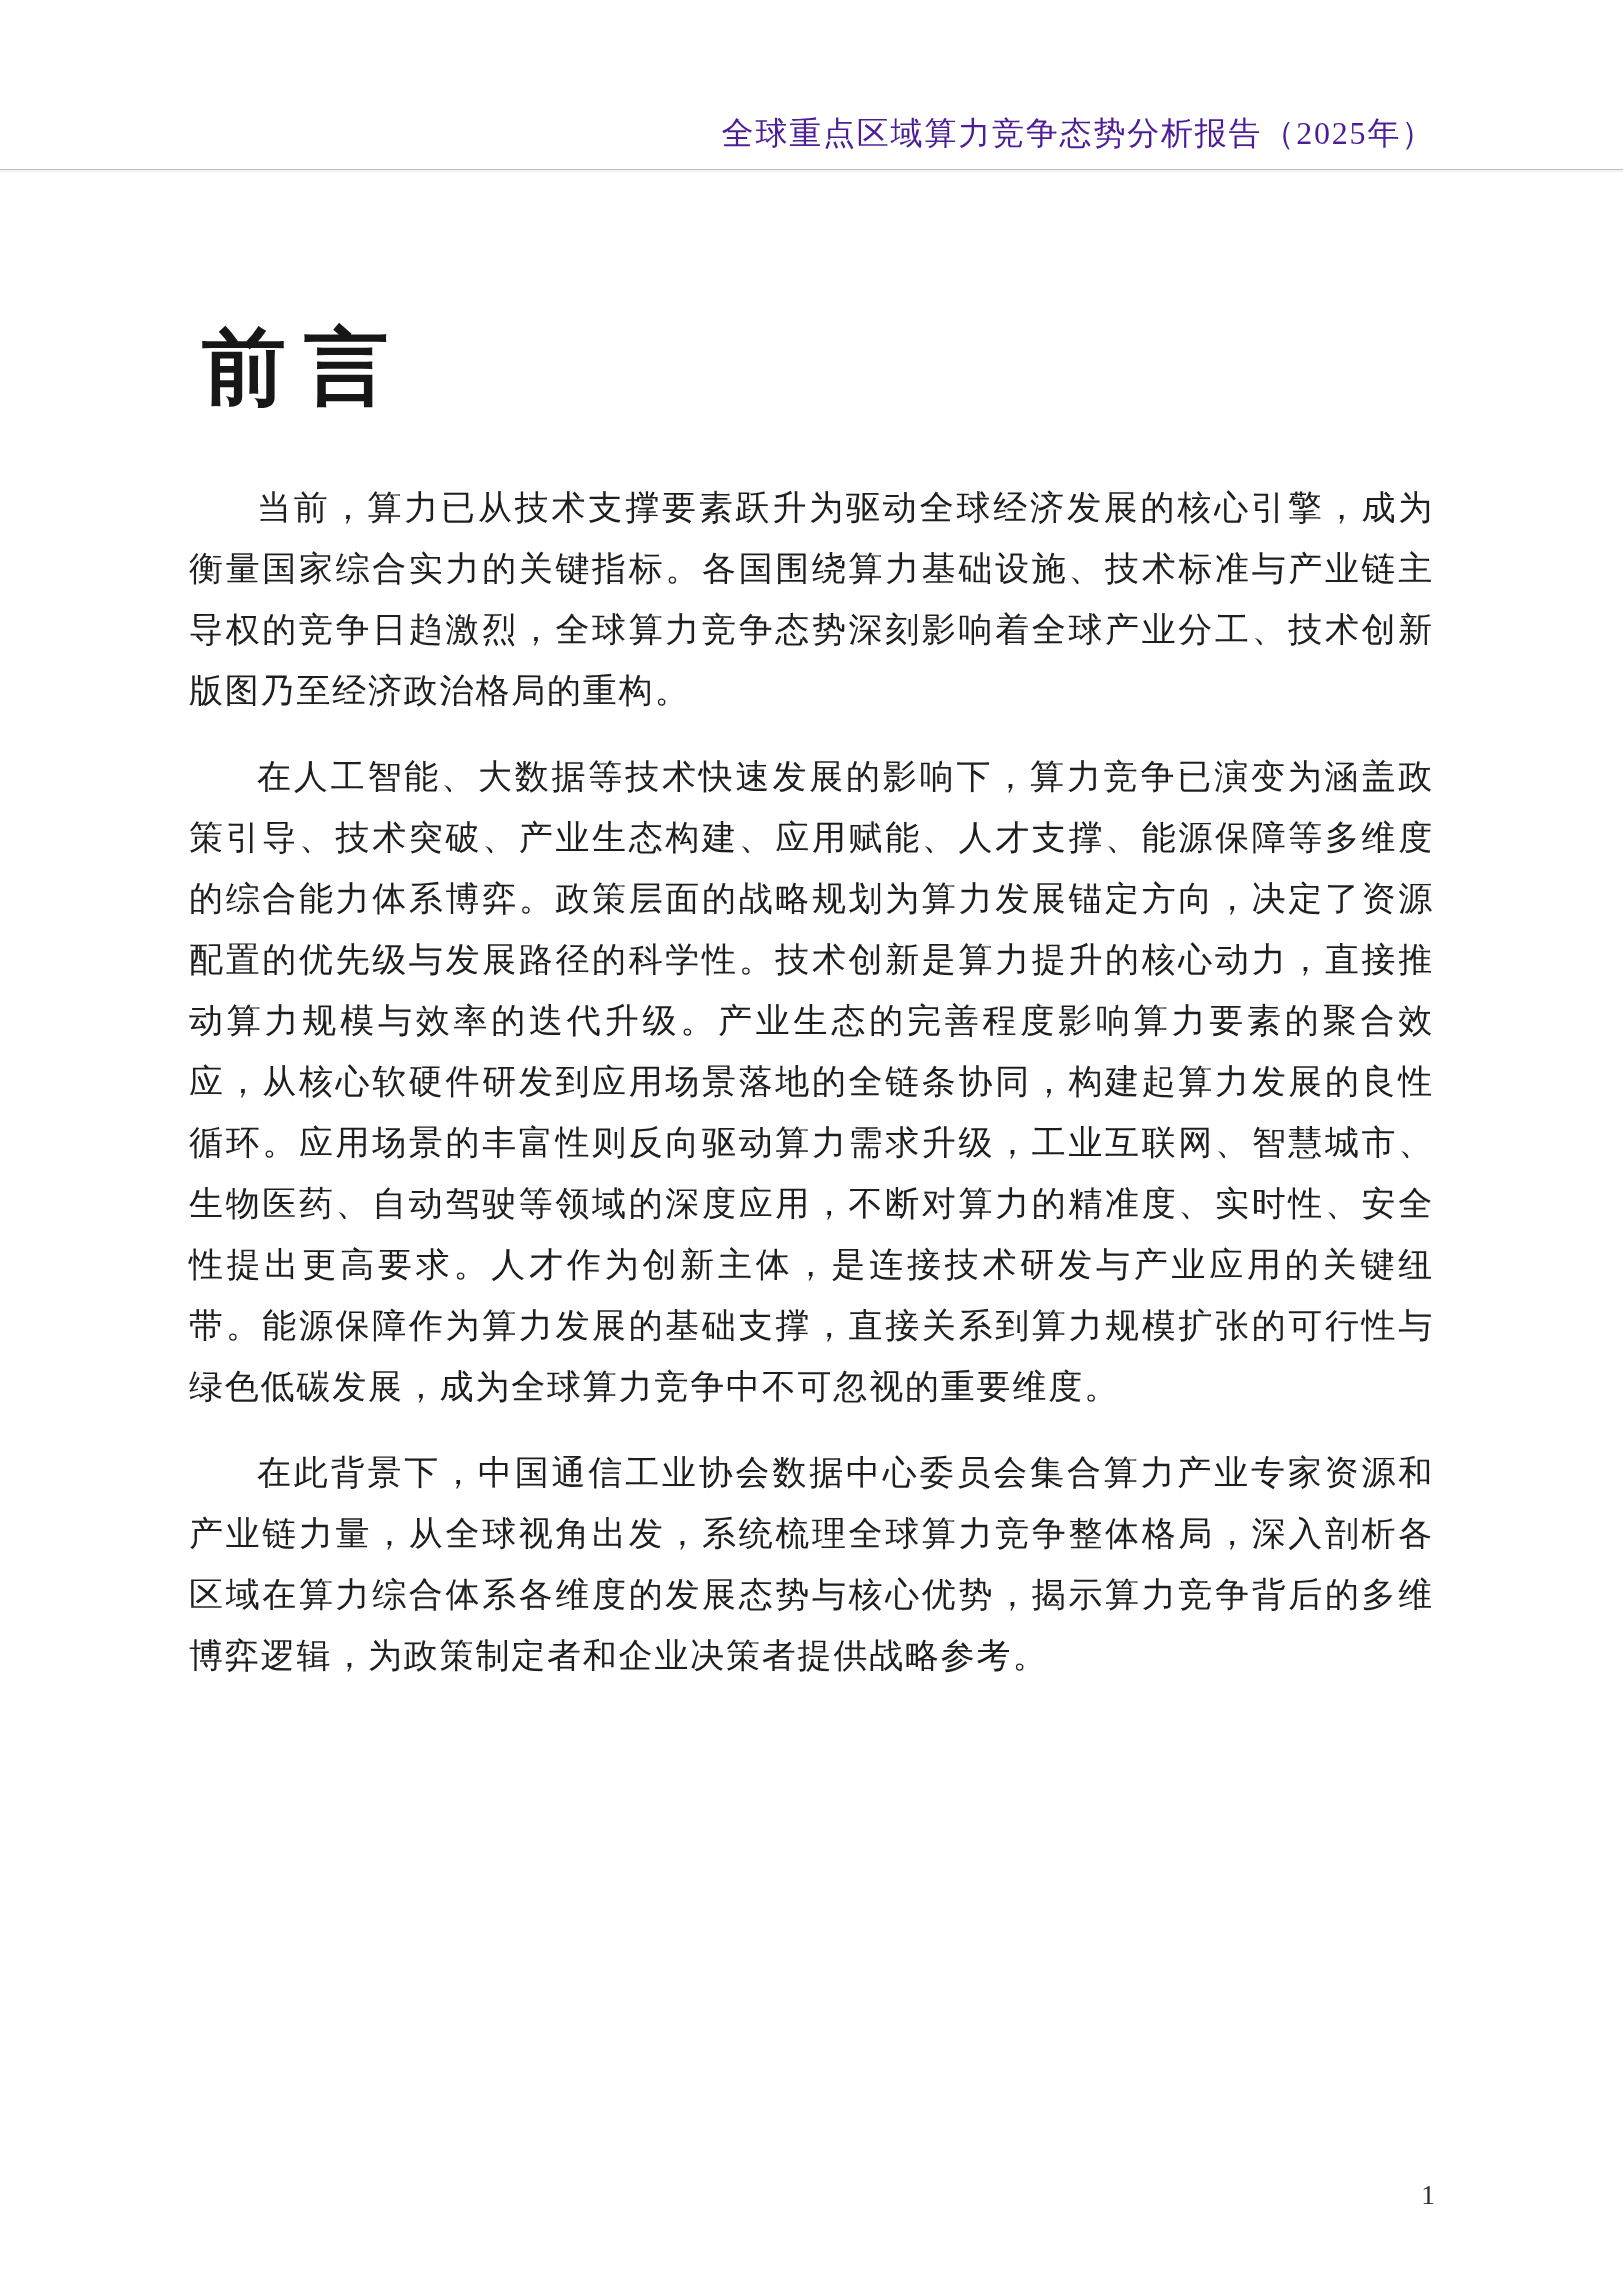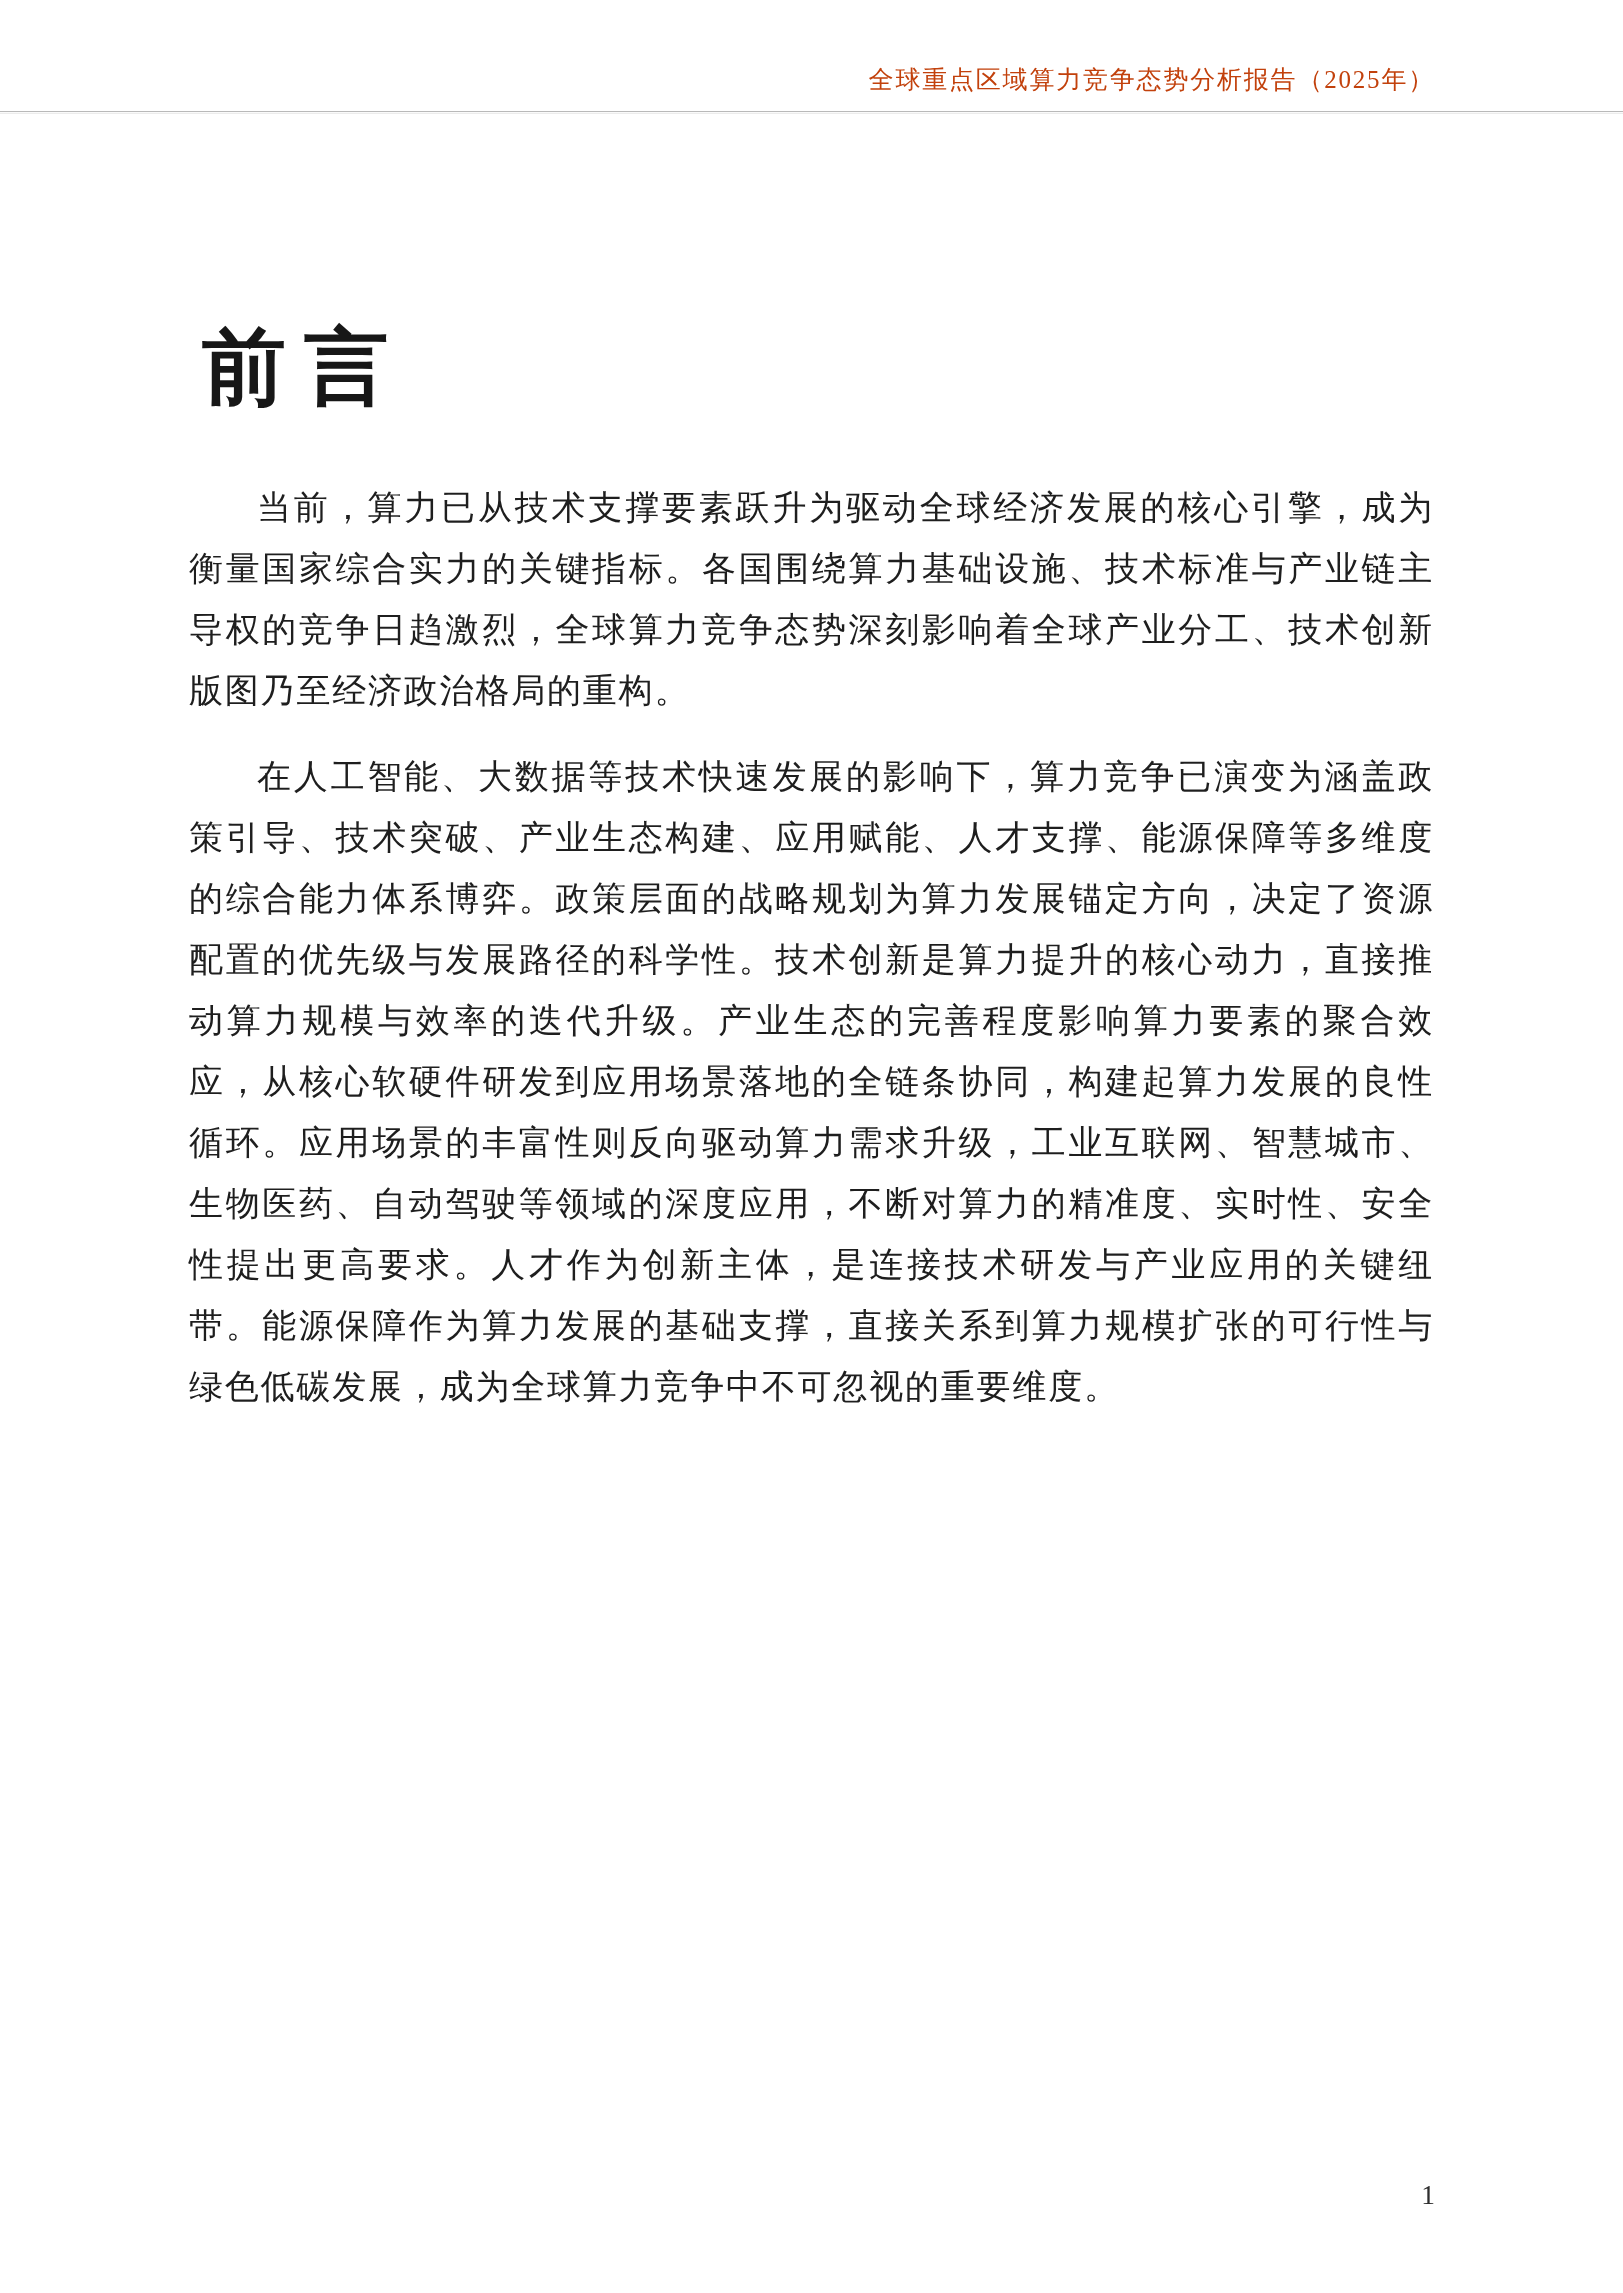--- a/index.html
+++ b/index.html
@@ -20,24 +20,24 @@
   
   .header {
     position: absolute;
     top: 0;
     left: 0;
     right: 0;
   }
   .header-title {
     text-align: right;
     padding-right: 189px;
-    padding-top: 65px;
-    font-size: 25px;
+    padding-top: 114px;
+    font-size: 32px;
     letter-spacing: 1.8px;
-    color: #c2410c;
+    color: #4c1d95;
     line-height: 1.2;
   }
   .header-rule {
     margin-top: 16.4px;
     width: 100%;
     height: 0;
     border-bottom: 1.8px solid #b9b9b9;
     box-shadow: 0 1.8px 0 rgba(185,185,185,0.35);
   }
   
@@ -94,20 +94,21 @@
     <div class="header-title">全球重点区域算力竞争态势分析报告（2025年）</div>
     <div class="header-rule"></div>
   </header>
 
   <main class="content">
     <h1 class="doc-title">前言</h1>
 
     <div class="body-text">
       <p>当前，算力已从技术支撑要素跃升为驱动全球经济发展的核心引擎，成为衡量国家综合实力的关键指标。各国围绕算力基础设施、技术标准与产业链主导权的竞争日趋激烈，全球算力竞争态势深刻影响着全球产业分工、技术创新版图乃至经济政治格局的重构。</p>
       <p>在人工智能、大数据等技术快速发展的影响下，算力竞争已演变为涵盖政策引导、技术突破、产业生态构建、应用赋能、人才支撑、能源保障等多维度的综合能力体系博弈。政策层面的战略规划为算力发展锚定方向，决定了资源配置的优先级与发展路径的科学性。技术创新是算力提升的核心动力，直接推动算力规模与效率的迭代升级。产业生态的完善程度影响算力要素的聚合效应，从核心软硬件研发到应用场景落地的全链条协同，构建起算力发展的良性循环。应用场景的丰富性则反向驱动算力需求升级，工业互联网、智慧城市、生物医药、自动驾驶等领域的深度应用，不断对算力的精准度、实时性、安全性提出更高要求。人才作为创新主体，是连接技术研发与产业应用的关键纽带。能源保障作为算力发展的基础支撑，直接关系到算力规模扩张的可行性与绿色低碳发展，成为全球算力竞争中不可忽视的重要维度。</p>
+      <p>在此背景下，中国通信工业协会数据中心委员会集合算力产业专家资源和产业链力量，从全球视角出发，系统梳理全球算力竞争整体格局，深入剖析各区域在算力综合体系各维度的发展态势与核心优势，揭示算力竞争背后的多维博弈逻辑，为政策制定者和企业决策者提供战略参考。</p>
     </div>
   </main>
 
   <footer class="footer">
     <div class="page-number">1</div>
   </footer>
 
 </div>
 
 

